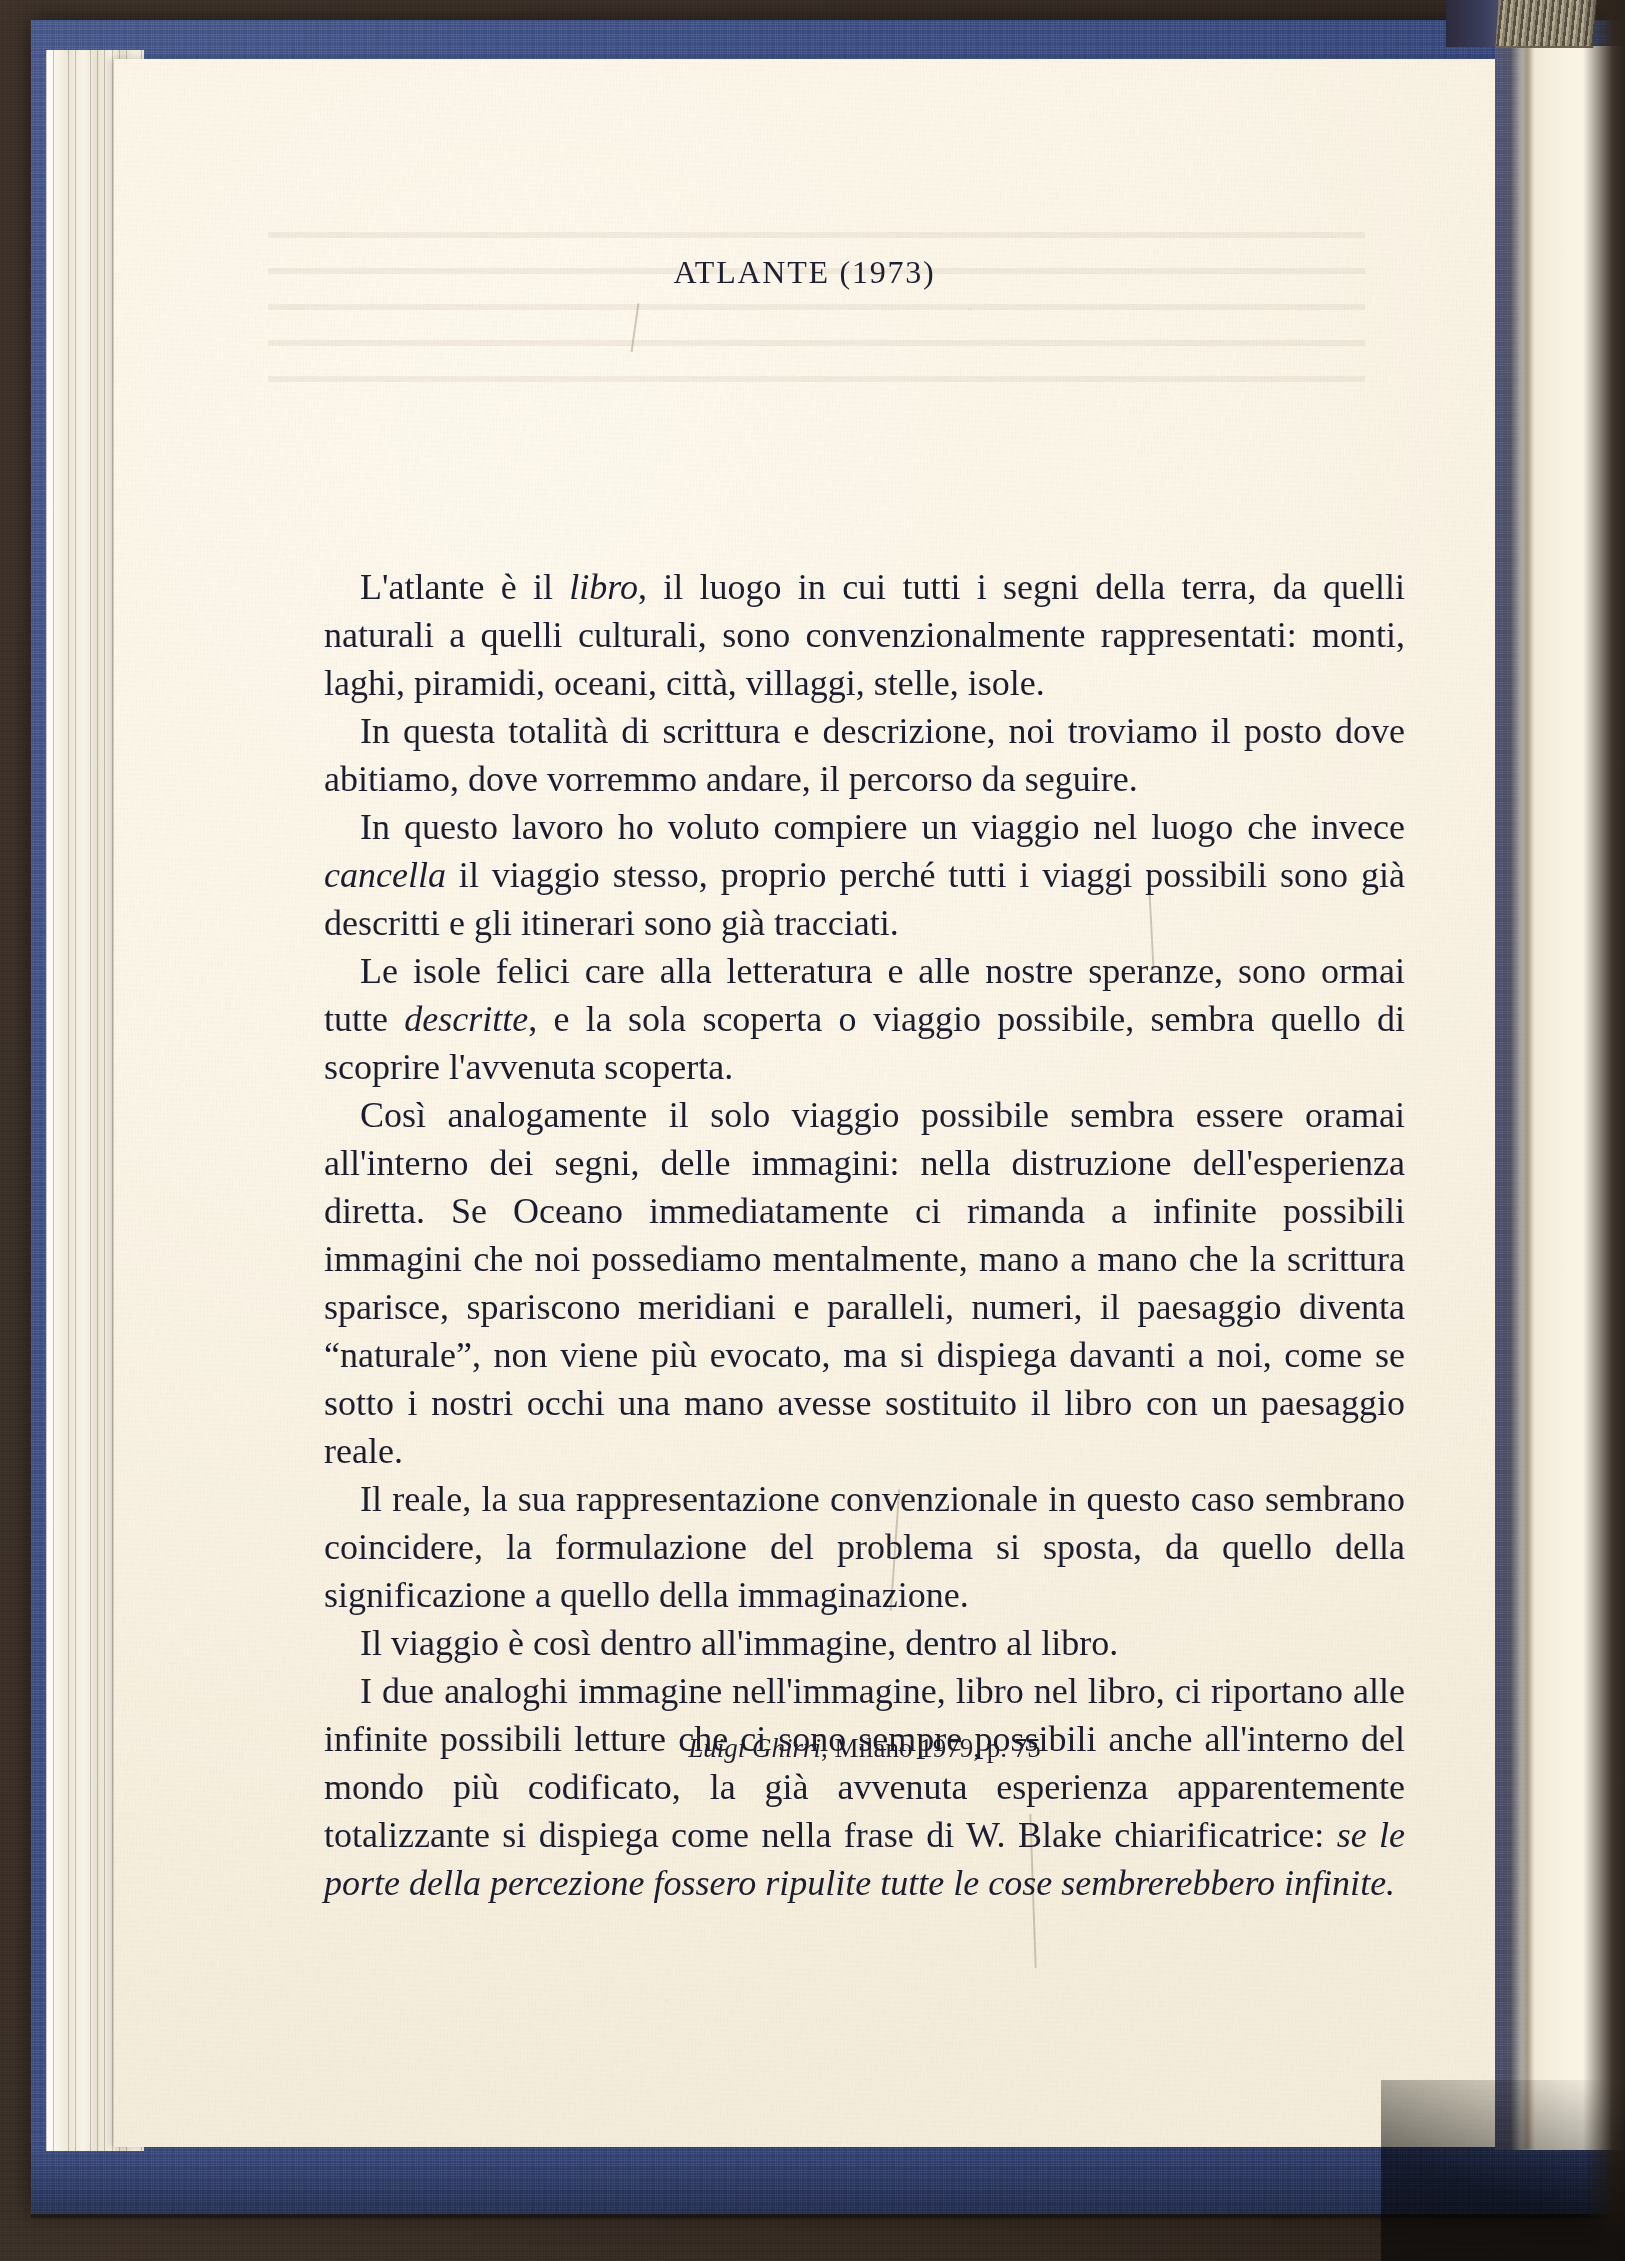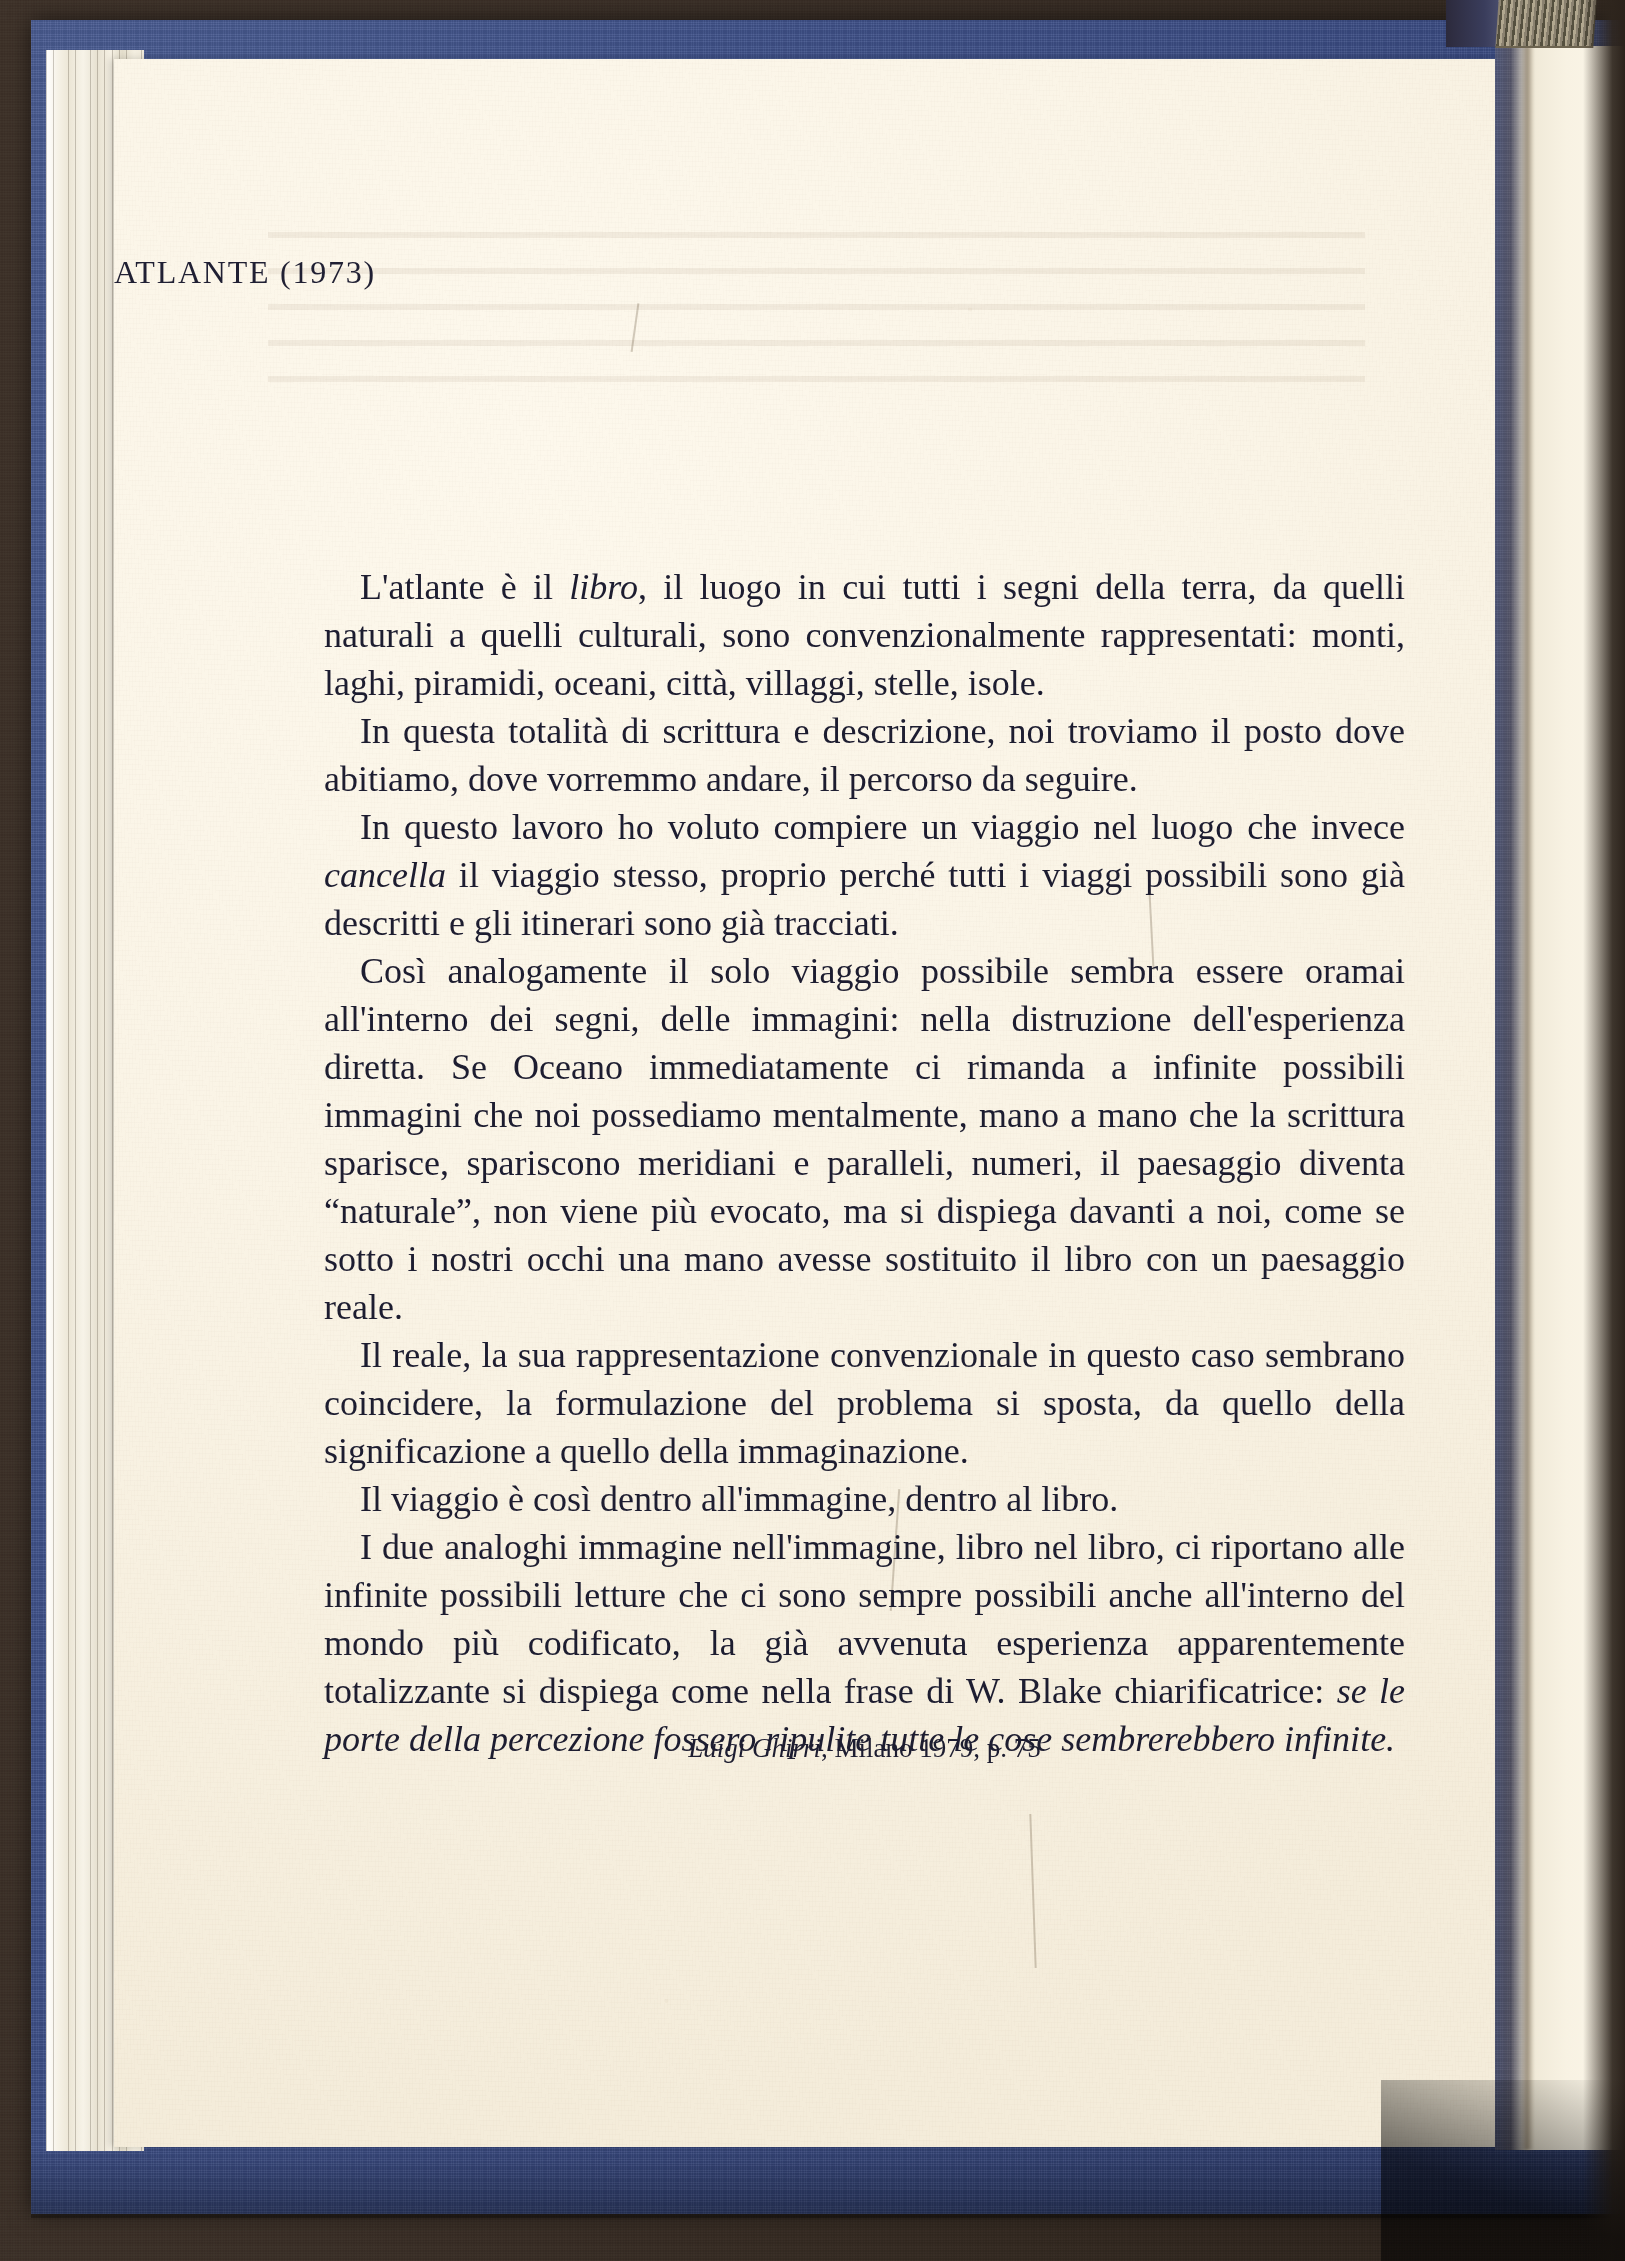--- a/index.html
+++ b/index.html
@@ -169,20 +169,21 @@
     width: 244px;
     height: 181px;
     background: linear-gradient(200deg, rgba(0,0,0,0) 0%, rgba(0,0,0,.55) 60%);
   }
   
   .doc-title {
     position: absolute;
     left: 0;
     top: 195px;
     width: 1381px;
+    text-align: center;
     font-size: 32px;
     letter-spacing: .055em;
     color: #1f1f33;
   }
   .body-block {
     position: absolute;
     left: 210px;
     top: 504px;
     width: 1081px;
     color: #1c1c30;
@@ -234,20 +235,21 @@
     <div class="scratch" style="left:1036px;top:813px;width:1.6px;height:98px;transform:rotate(-3deg);"></div>
     <div class="scratch" style="left:780px;top:1430px;width:1.6px;height:122px;transform:rotate(4deg);"></div>
     <div class="scratch" style="left:918px;top:1755px;width:1.6px;height:154px;transform:rotate(-2deg);"></div>
 
     <div class="doc-title">ATLANTE (1973)</div>
 
     <div class="body-block">
       <p>L'atlante è il <i>libro</i>, il luogo in cui tutti i segni della terra, da quelli naturali a quelli culturali, sono convenzionalmente rappresentati: monti, laghi, piramidi, oceani, città, villaggi, stelle, isole.</p>
       <p>In questa totalità di scrittura e descrizione, noi troviamo il posto dove abitiamo, dove vorremmo andare, il percorso da seguire.</p>
       <p>In questo lavoro ho voluto compiere un viaggio nel luogo che invece <i>cancella</i> il viaggio stesso, proprio perché tutti i viaggi possibili sono già descritti e gli itinerari sono già tracciati.</p>
+      <p>Le isole felici care alla letteratura e alle nostre speranze, sono ormai tutte <i>descritte</i>, e la sola scoperta o viaggio possibile, sembra quello di scoprire l'avvenuta scoperta.</p>
       <p>Così analogamente il solo viaggio possibile sembra essere oramai all'interno dei segni, delle immagini: nella distruzione dell'esperienza diretta. Se Oceano immediatamente ci rimanda a infinite possibili immagini che noi possediamo mentalmente, mano a mano che la scrittura sparisce, spariscono meridiani e paralleli, numeri, il paesaggio diventa “naturale”, non viene più evocato, ma si dispiega davanti a noi, come se sotto i nostri occhi una mano avesse sostituito il libro con un paesaggio reale.</p>
       <p>Il reale, la sua rappresentazione convenzionale in questo caso sembrano coincidere, la formulazione del problema si sposta, da quello della significazione a quello della immaginazione.</p>
       <p>Il viaggio è così dentro all'immagine, dentro al libro.</p>
       <p>I due analoghi immagine nell'immagine, libro nel libro, ci riportano alle infinite possibili letture che ci sono sempre possibili anche all'interno del mondo più codificato, la già avvenuta esperienza apparentemente totalizzante si dispiega come nella frase di W. Blake chiarificatrice: <i>se le porte della percezione fossero ripulite tutte le cose sembrerebbero infinite.</i></p>
     </div>
 
     <div class="attribution"><i>Luigi Ghirri</i>, Milano 1979, p. 75</div>
 
   </div>
 

